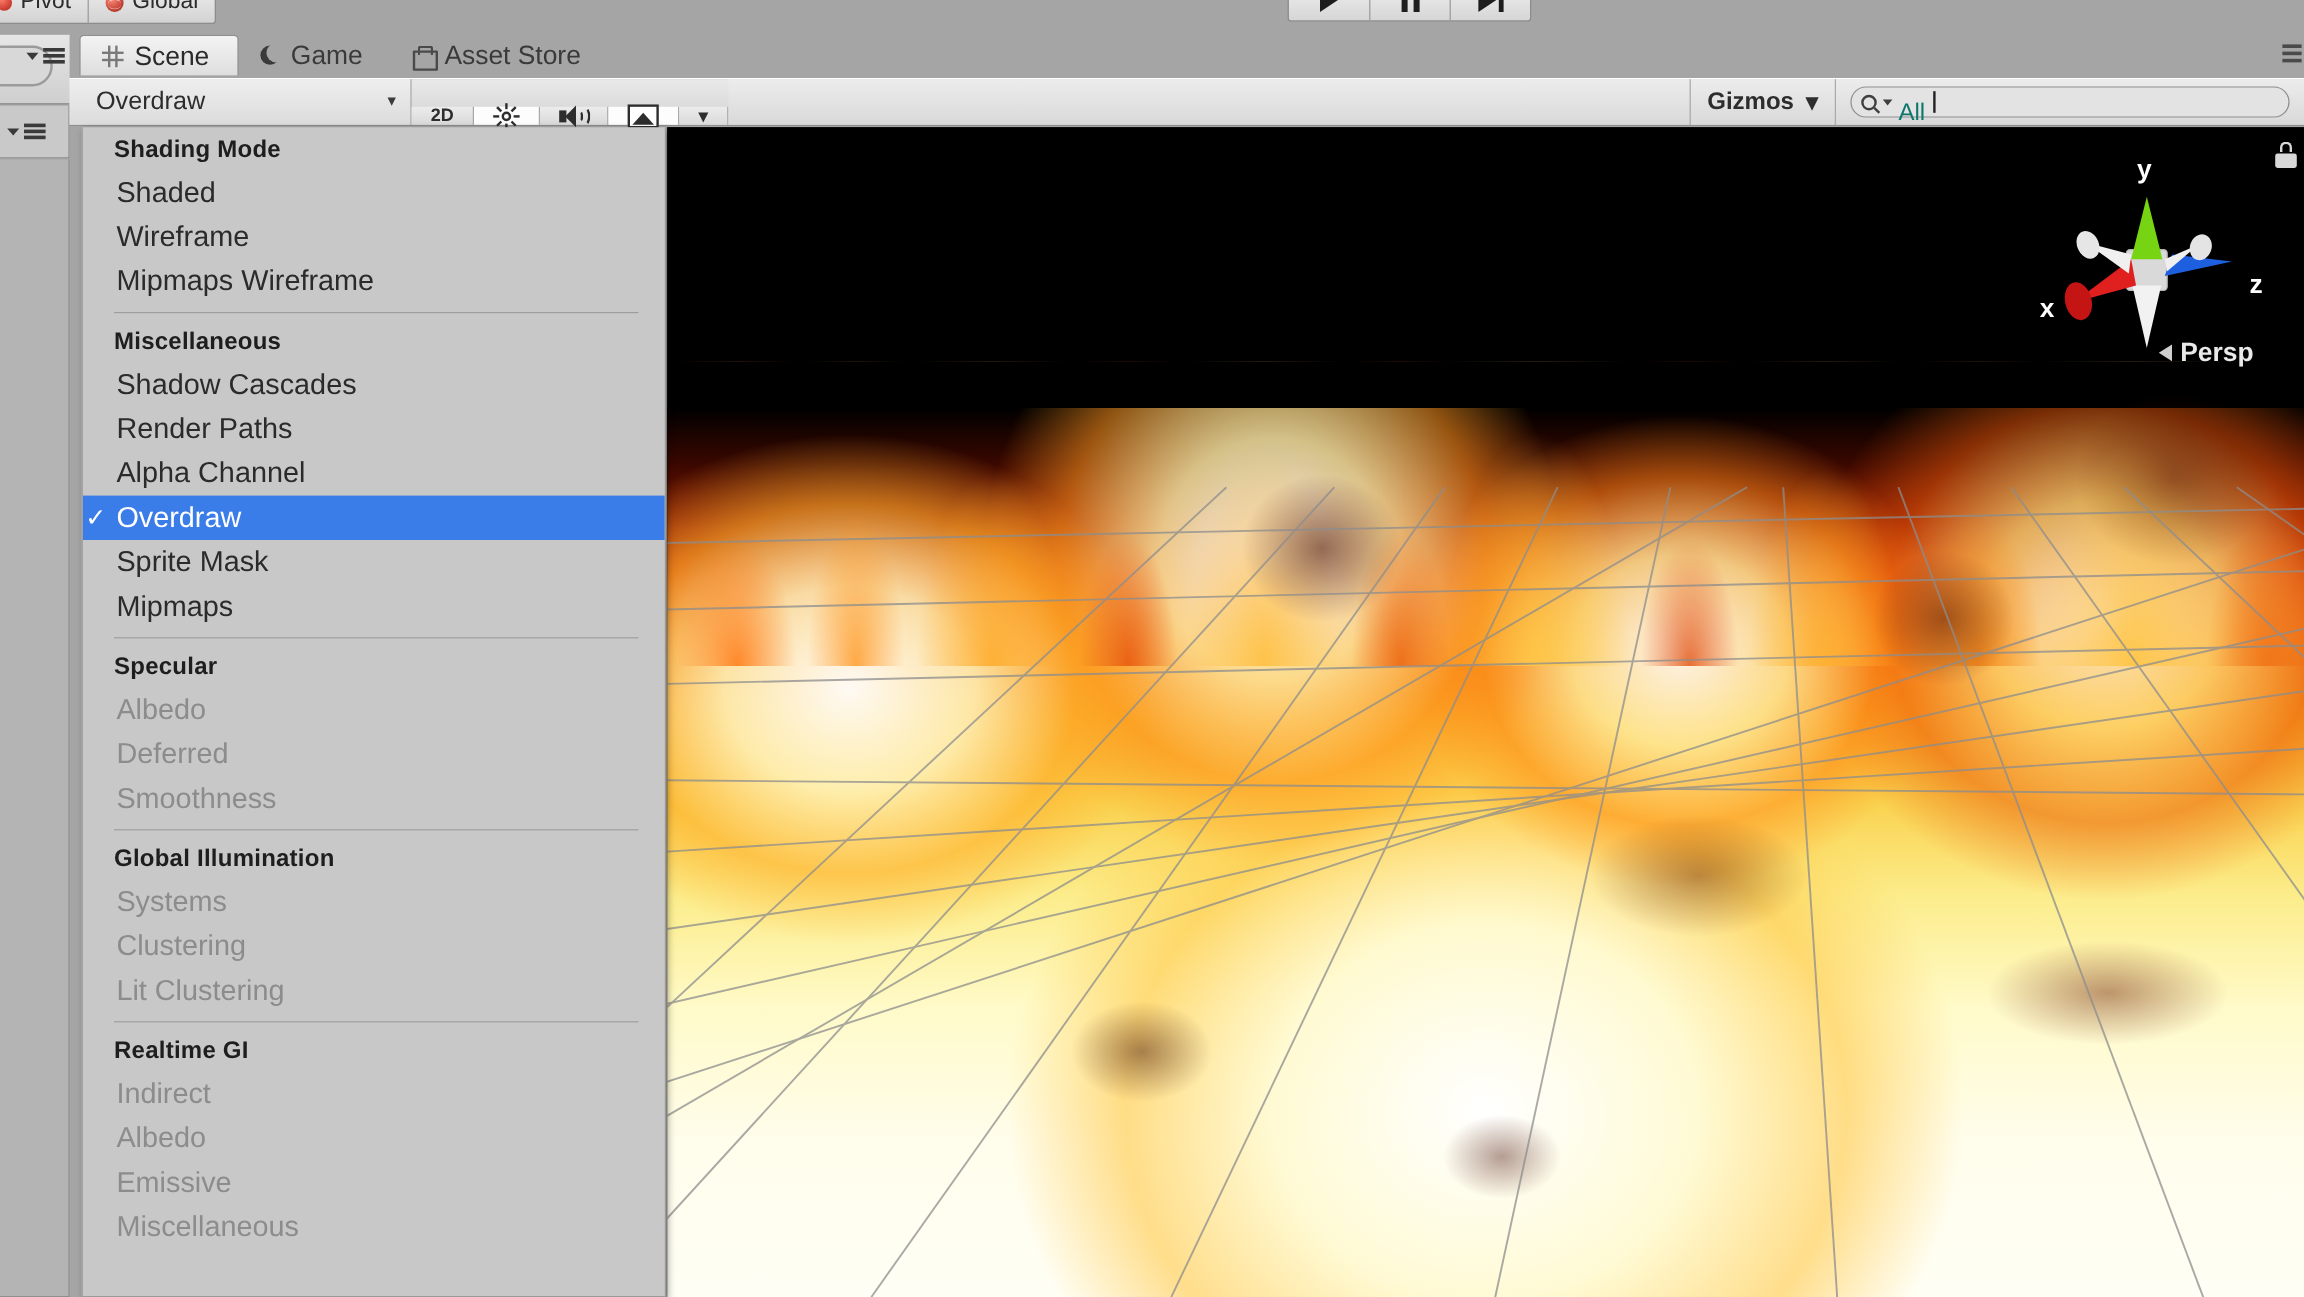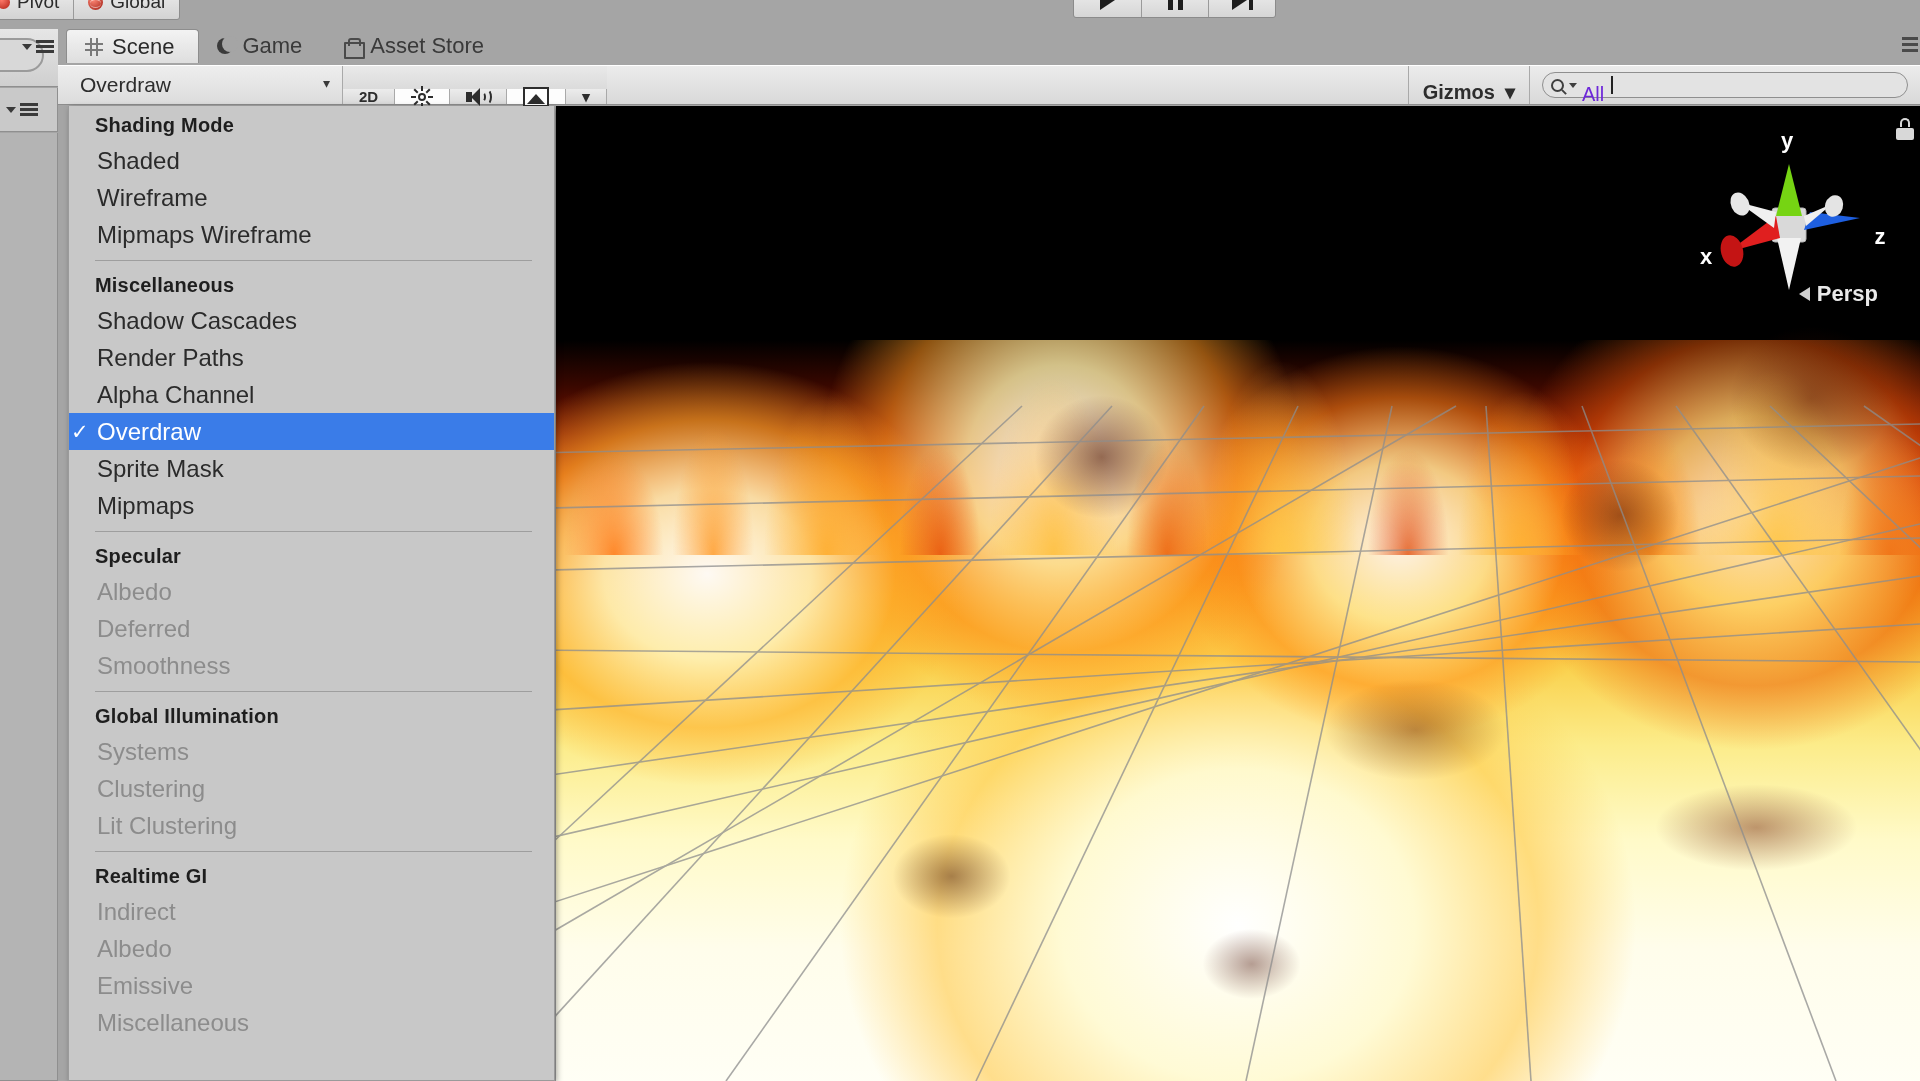--- a/index.html
+++ b/index.html
@@ -164,21 +164,21 @@
   .tb-dd .caret{ font-size:14px; color:#3a3a3a; transform:translateY(-2px); }
   .tb-btn{
     display:flex; align-items:center; justify-content:center;
     padding:0 16px; border-right:1px solid #a9a9a9;
     background:linear-gradient(#ececec,#d9d9d9);
     font-size:15px; color:#2d2d2d; font-weight:bold;margin-top:23px;
   }
   .tb-btn.on{ background:#fdfdfd; }
   .tb-spacer{ flex:1; background:linear-gradient(#ececec,#d9d9d9); }
   .tb-gizmos{
-    display:flex; align-items:flex-end; gap:10px; padding:0 14px;
+    display:flex; align-items:center; gap:10px; padding:0 14px;
     border-left:1px solid #a9a9a9; border-right:1px solid #a9a9a9;
     background:linear-gradient(#ececec,#d9d9d9);
     font-size:20px; color:#2d2d2d; font-weight:bold;
   }
   .tb-search{
     width:390px; display:flex; align-items:center; padding:0 12px;
     background:linear-gradient(#ececec,#d9d9d9);
   }
   .search-box{
     flex:1; height:26px; border-radius:13px;
@@ -188,21 +188,21 @@
   .mag{
     width:13px;height:13px;border:2px solid #3f3f3f;border-radius:50%;
     position:relative; flex:none;
   }
   .mag:after{content:"";position:absolute;right:-5px;bottom:-3px;width:6px;height:2px;
     background:#3f3f3f;transform:rotate(45deg);}
   .mag-caret{
     width:0;height:0;border-left:4px solid transparent;border-right:4px solid transparent;
     border-top:5px solid #3f3f3f; flex:none;
   }
-  .search-val{ font-size:20px; color:#6d28d9;margin-top:19px; }
+  .search-val{ font-size:20px; color:#0f766e;margin-top:19px; }
   .caret-bar{ width:2px; height:18px; background:#222; margin-left:2px; }
 
   
   .ico-sun{ width:22px;height:22px;position:relative;}
   .ico-sun .c{position:absolute;left:7px;top:7px;width:8px;height:8px;border-radius:50%;
     border:2px solid #2d2d2d;}
   .ico-sun .r{position:absolute;left:10px;top:0;width:2px;height:5px;background:#2d2d2d;
     transform-origin:1px 11px;}
   
   .ico-spk{width:24px;height:20px;position:relative;}

